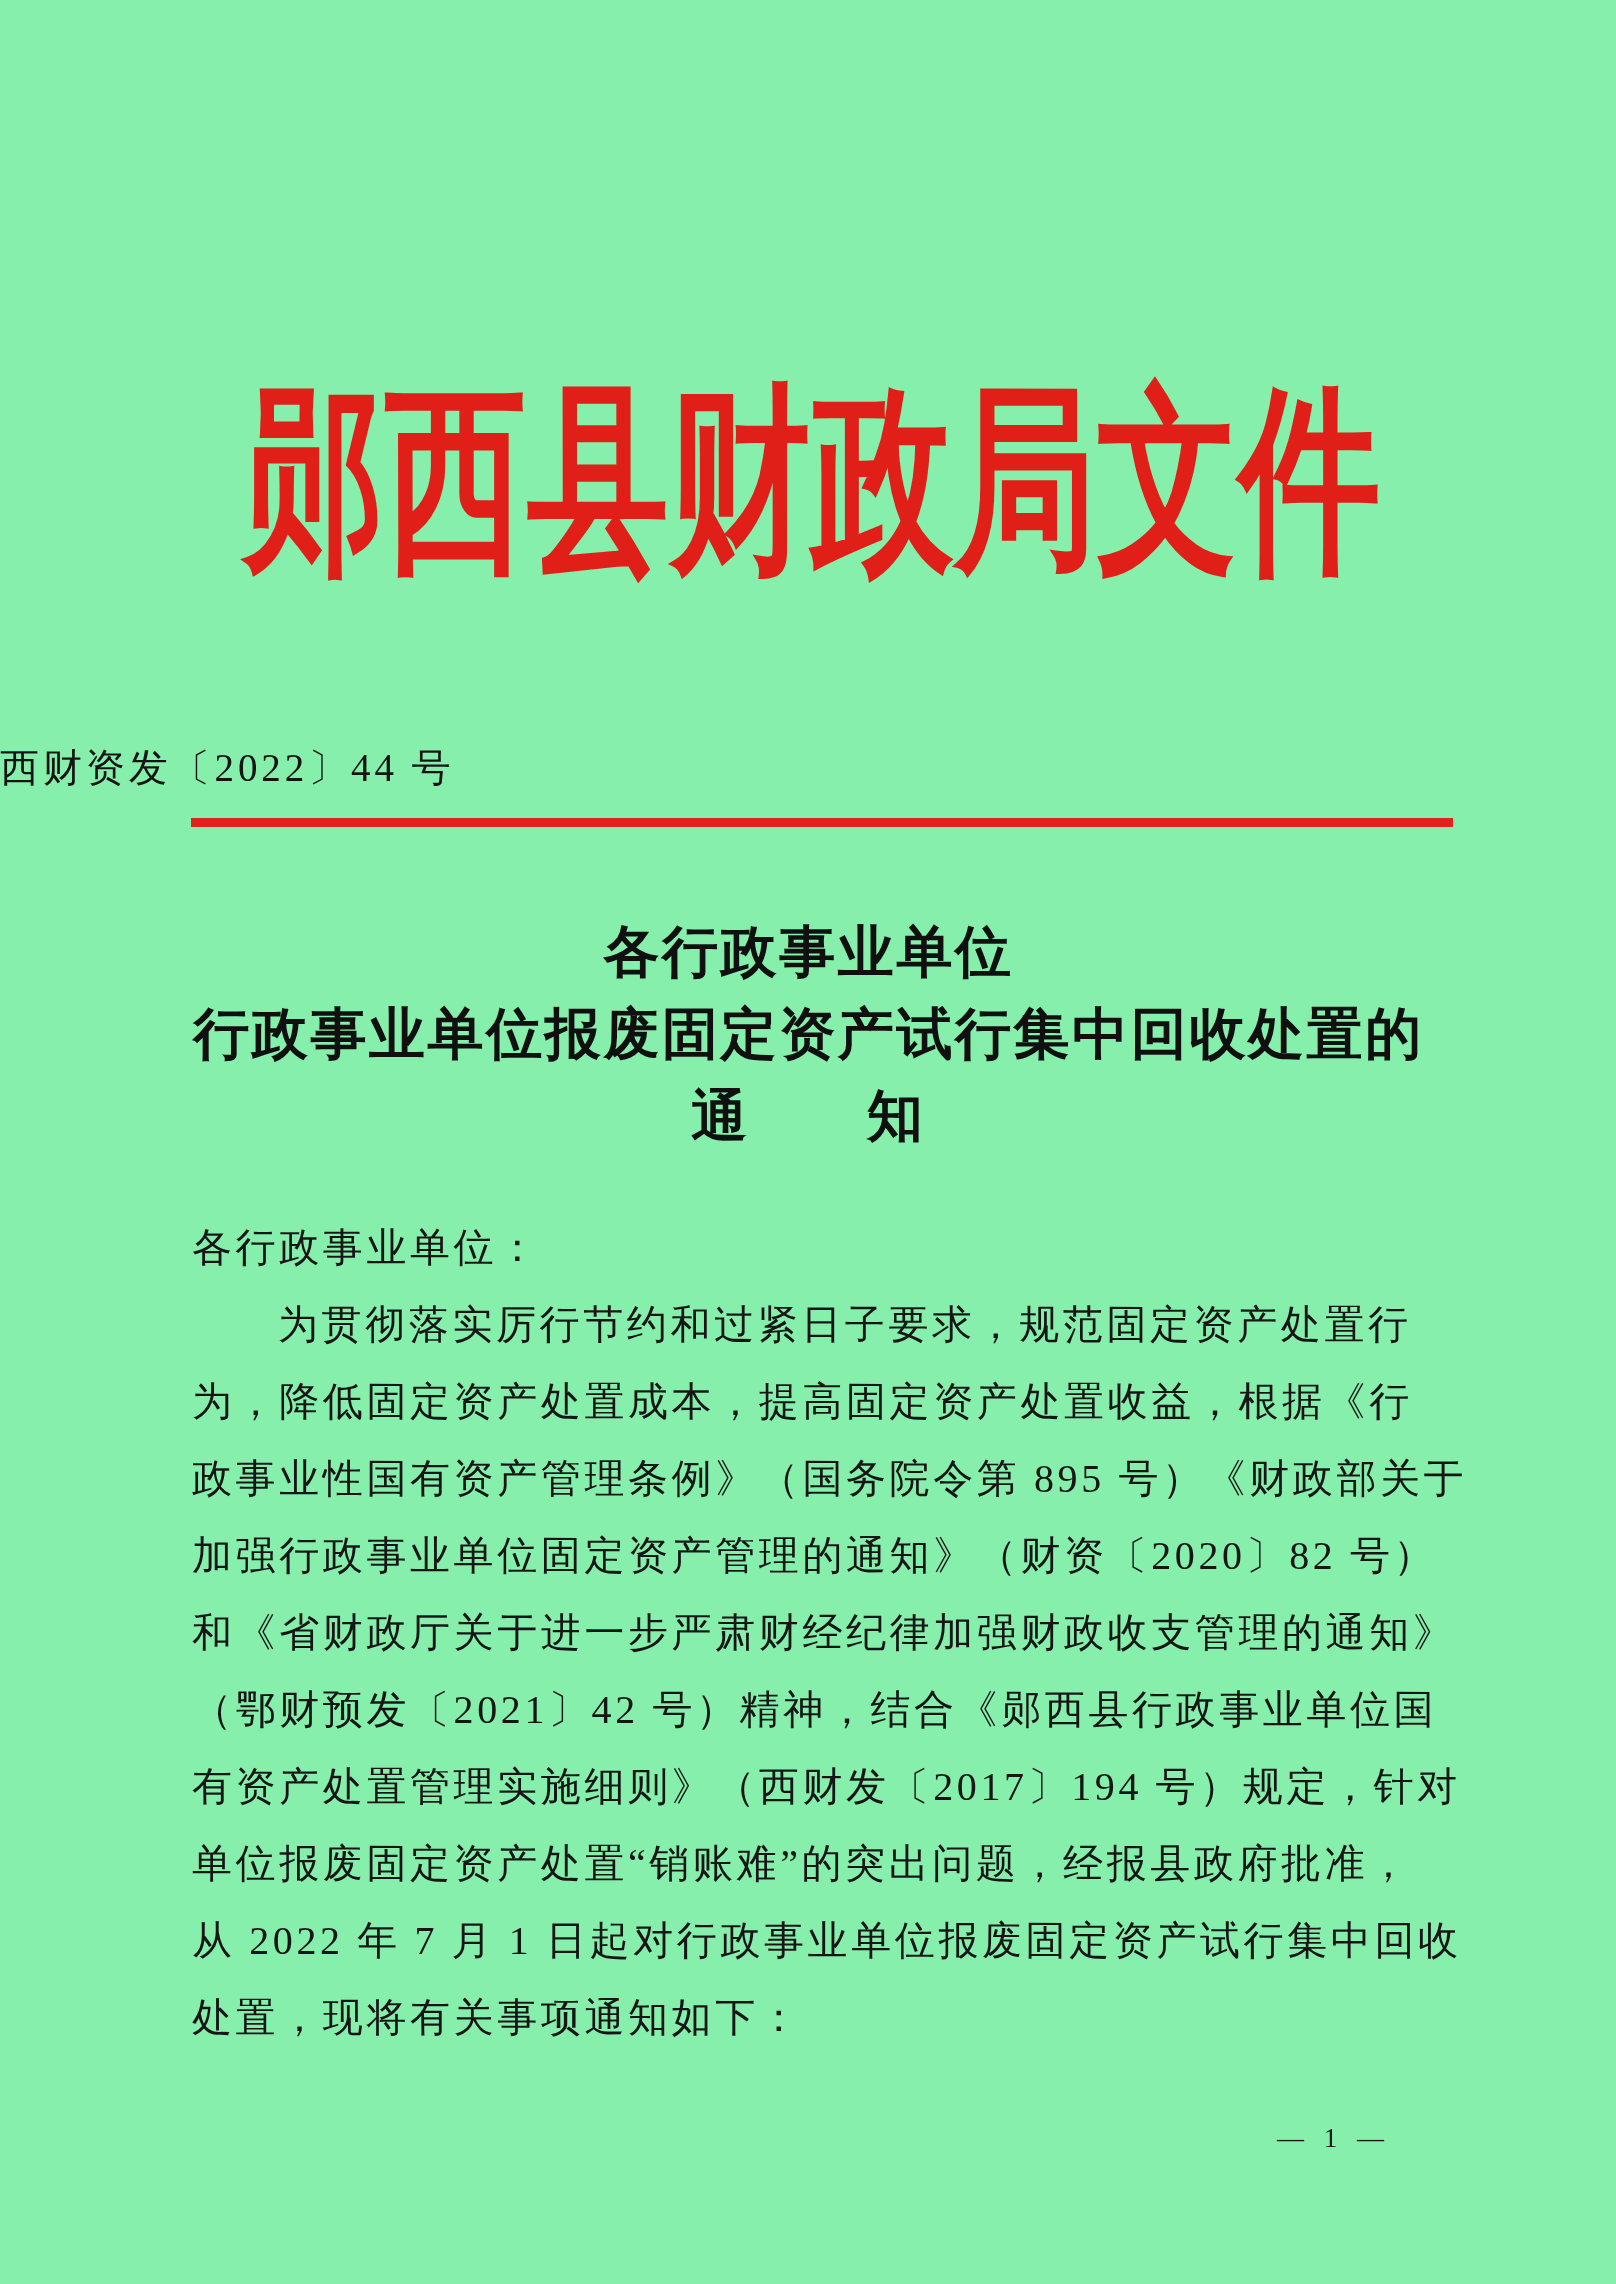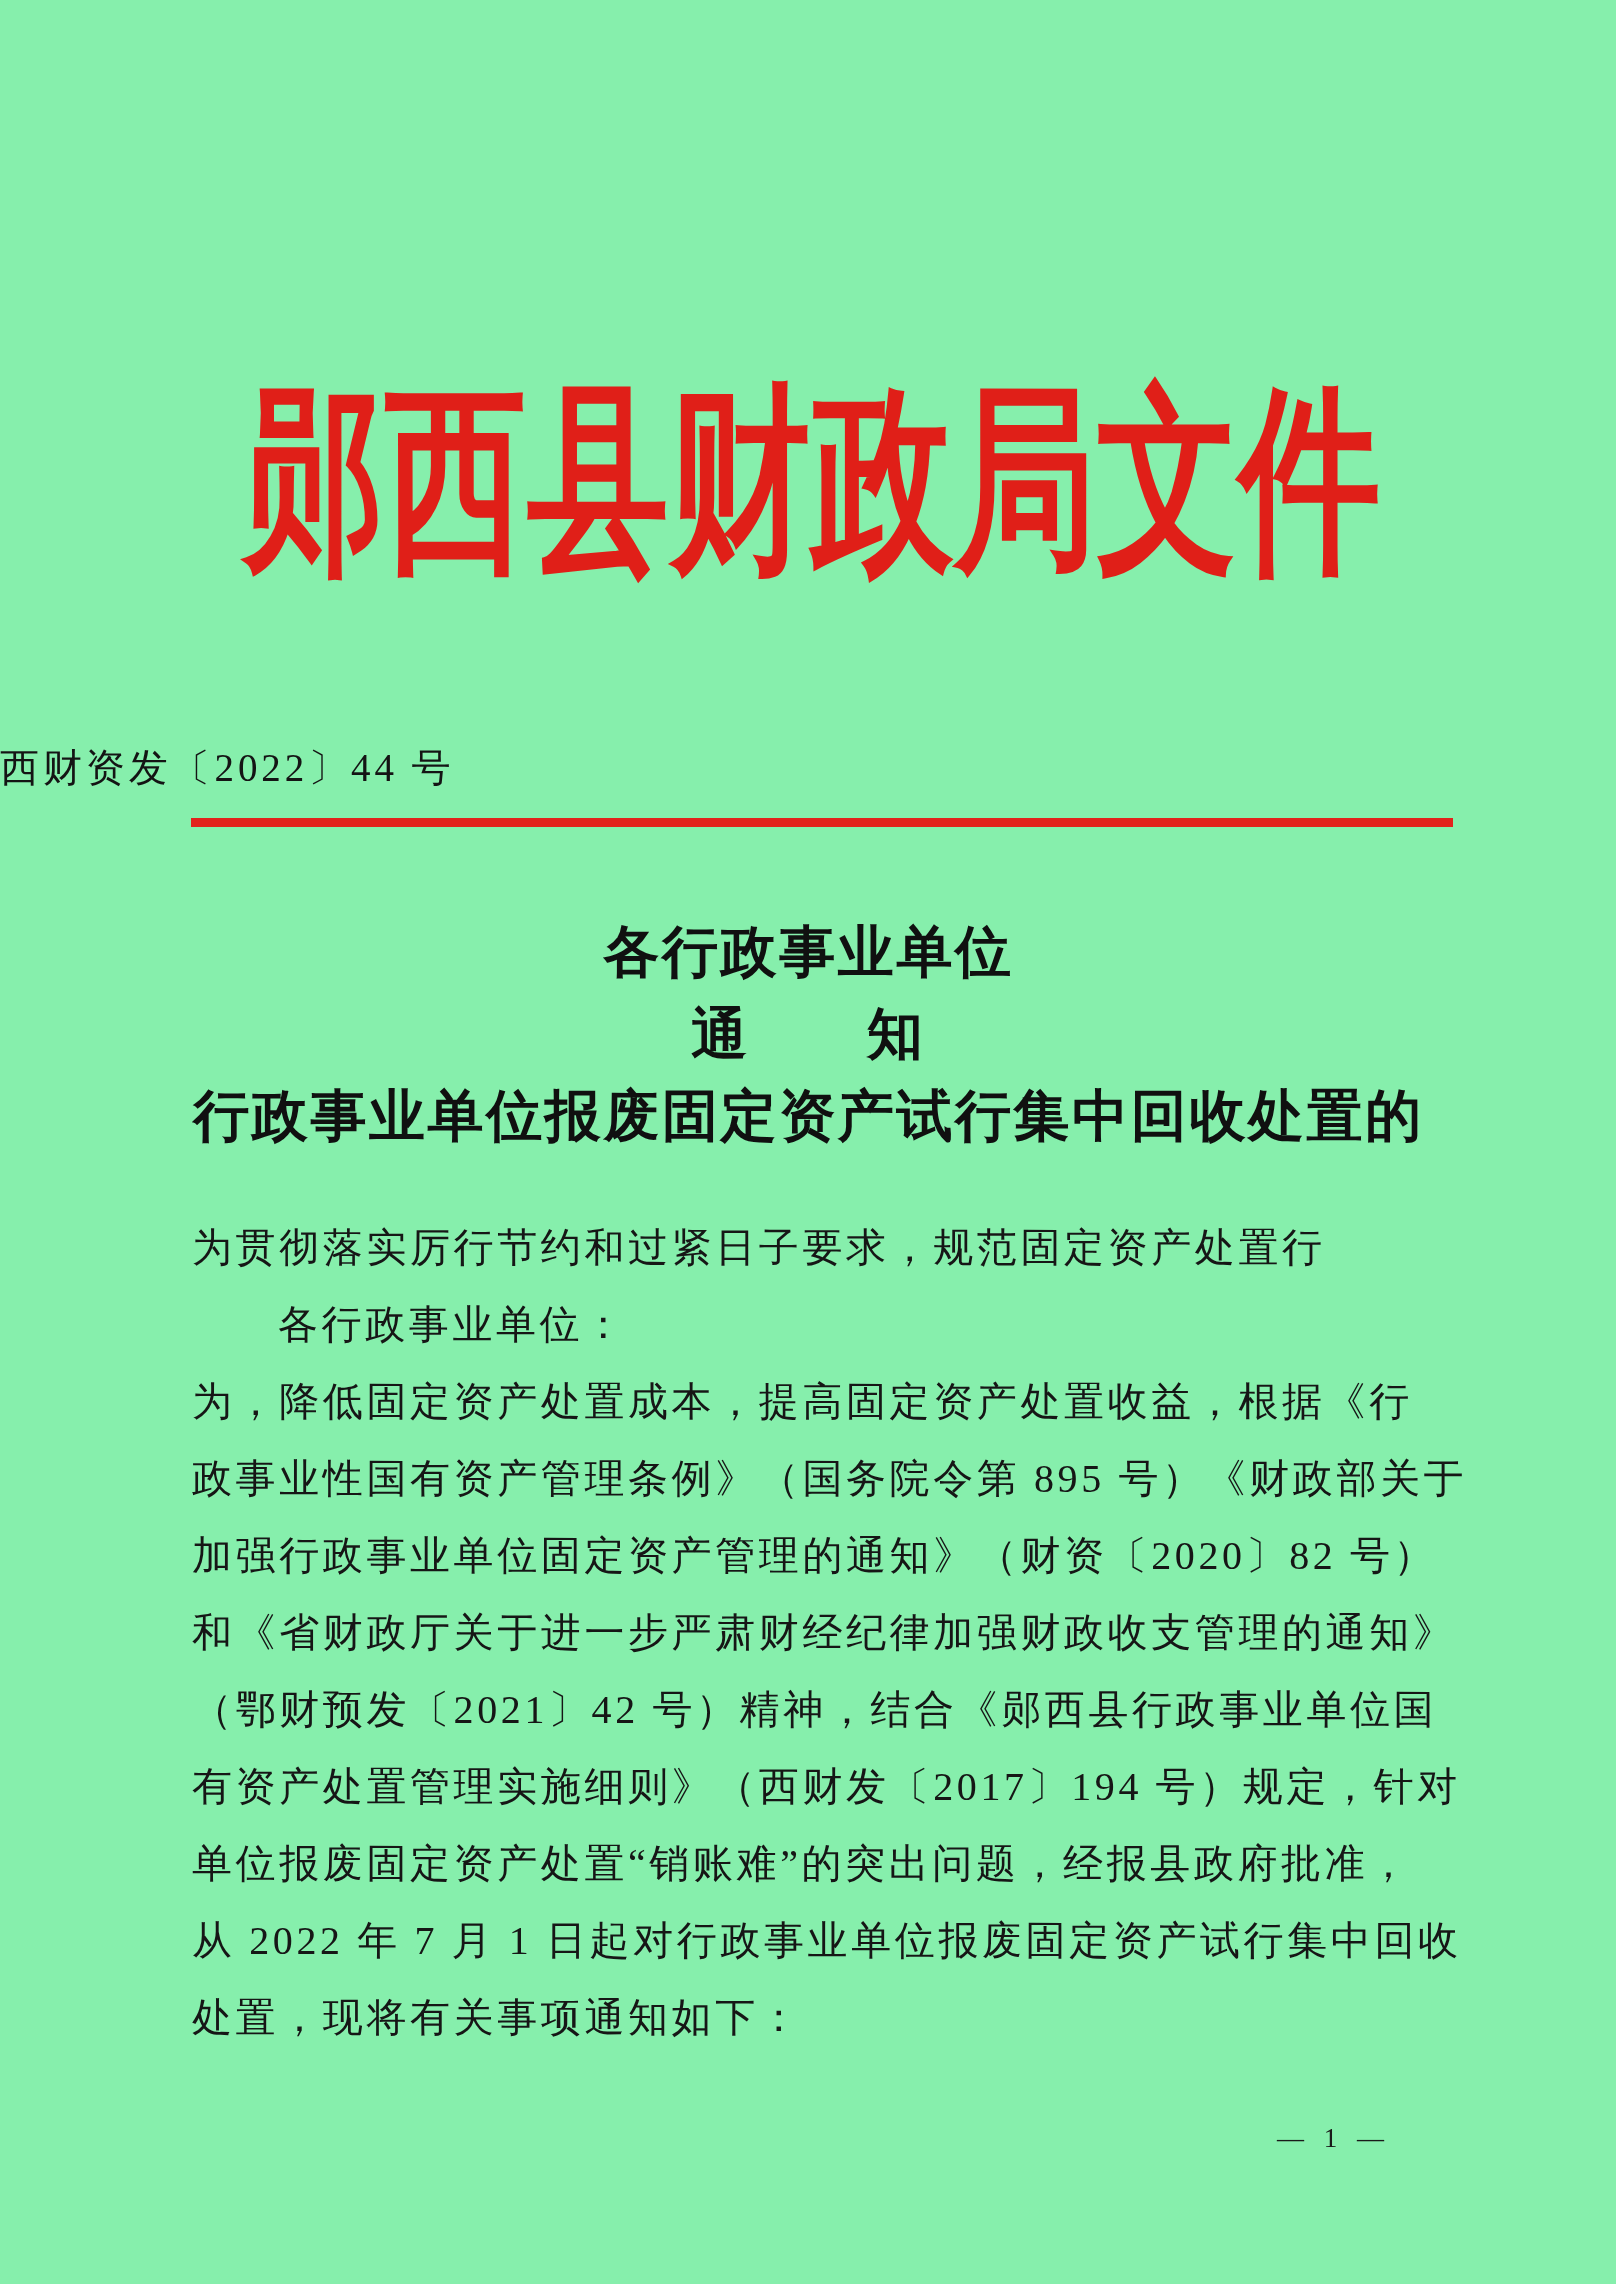--- a/index.html
+++ b/index.html
@@ -104,28 +104,28 @@
 <div class="page">
 
   <div class="letterhead">郧西县财政局文件</div>
 
   <div class="doc-number">西财资发〔2022〕44 号</div>
 
   <div class="red-rule"></div>
 
   <div class="notice-title">
     <div>各行政事业单位</div>
+    <div>行政事业单位报废固定资产试行集中回收处置的</div>
     <div>通　　知</div>
-    <div>行政事业单位报废固定资产试行集中回收处置的</div>
   </div>
 
   <div class="body-text">
 
-  <div class="body-line">为贯彻落实厉行节约和过紧日子要求，规范固定资产处置行</div>
-      <div class="body-line">各行政事业单位：</div>
+  <div class="body-line">各行政事业单位：</div>
+      <div class="body-line">为贯彻落实厉行节约和过紧日子要求，规范固定资产处置行</div>
       <div class="body-line">为，降低固定资产处置成本，提高固定资产处置收益，根据《行</div>
       <div class="body-line">政事业性国有资产管理条例》（国务院令第 895 号）《财政部关于</div>
       <div class="body-line">加强行政事业单位固定资产管理的通知》（财资〔2020〕82 号）</div>
       <div class="body-line">和《省财政厅关于进一步严肃财经纪律加强财政收支管理的通知》</div>
       <div class="body-line">（鄂财预发〔2021〕42 号）精神，结合《郧西县行政事业单位国</div>
       <div class="body-line">有资产处置管理实施细则》（西财发〔2017〕194 号）规定，针对</div>
       <div class="body-line">单位报废固定资产处置“销账难”的突出问题，经报县政府批准，</div>
       <div class="body-line">从 2022 年 7 月 1 日起对行政事业单位报废固定资产试行集中回收</div>
       <div class="body-line">处置，现将有关事项通知如下：</div>
     </div>

